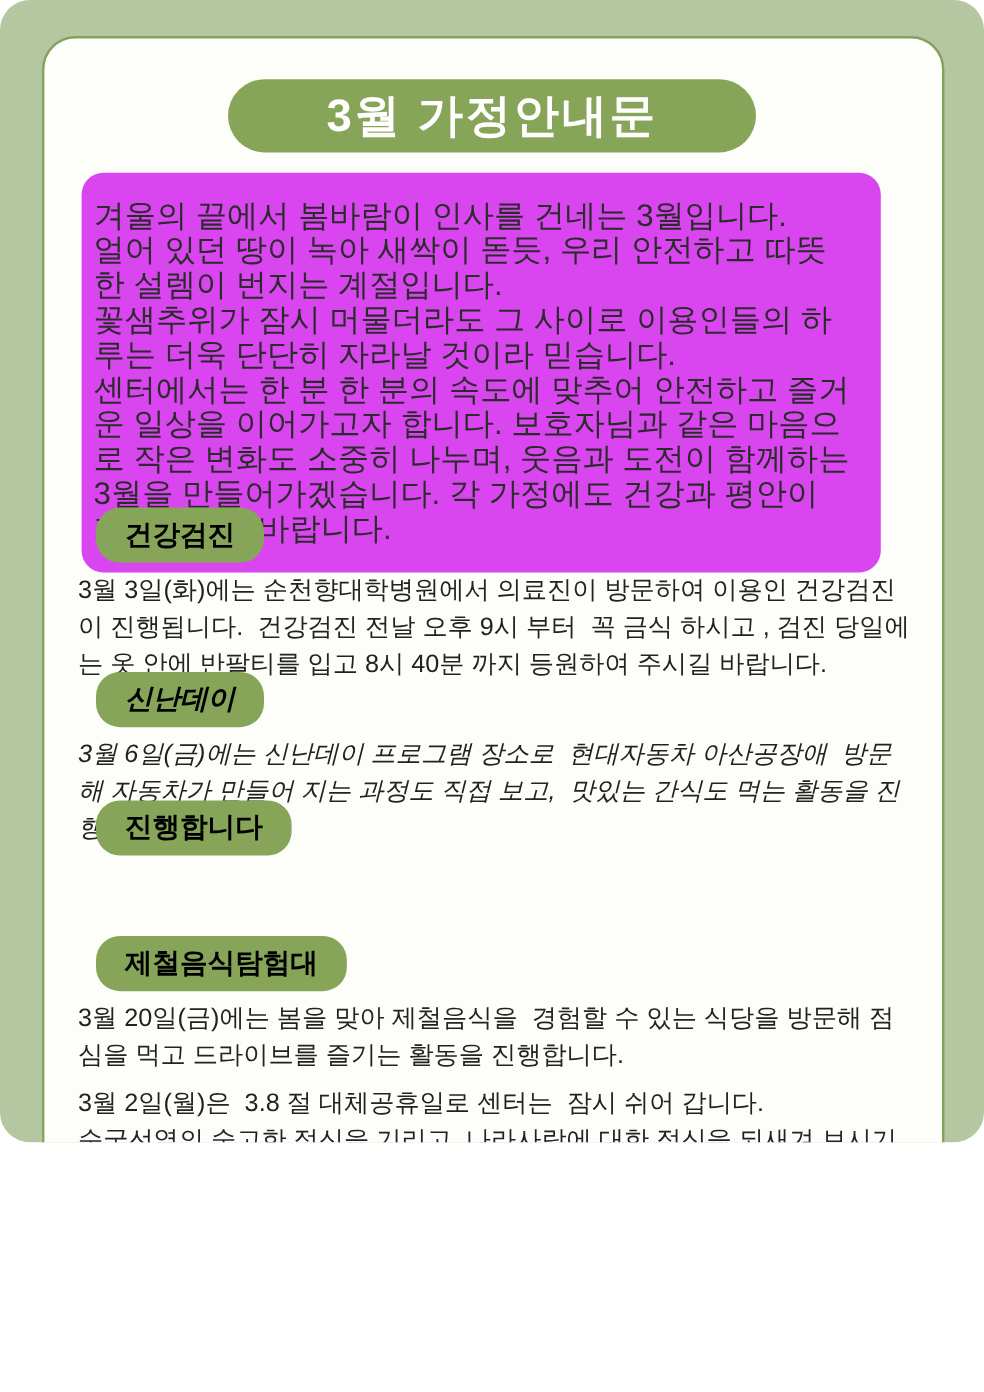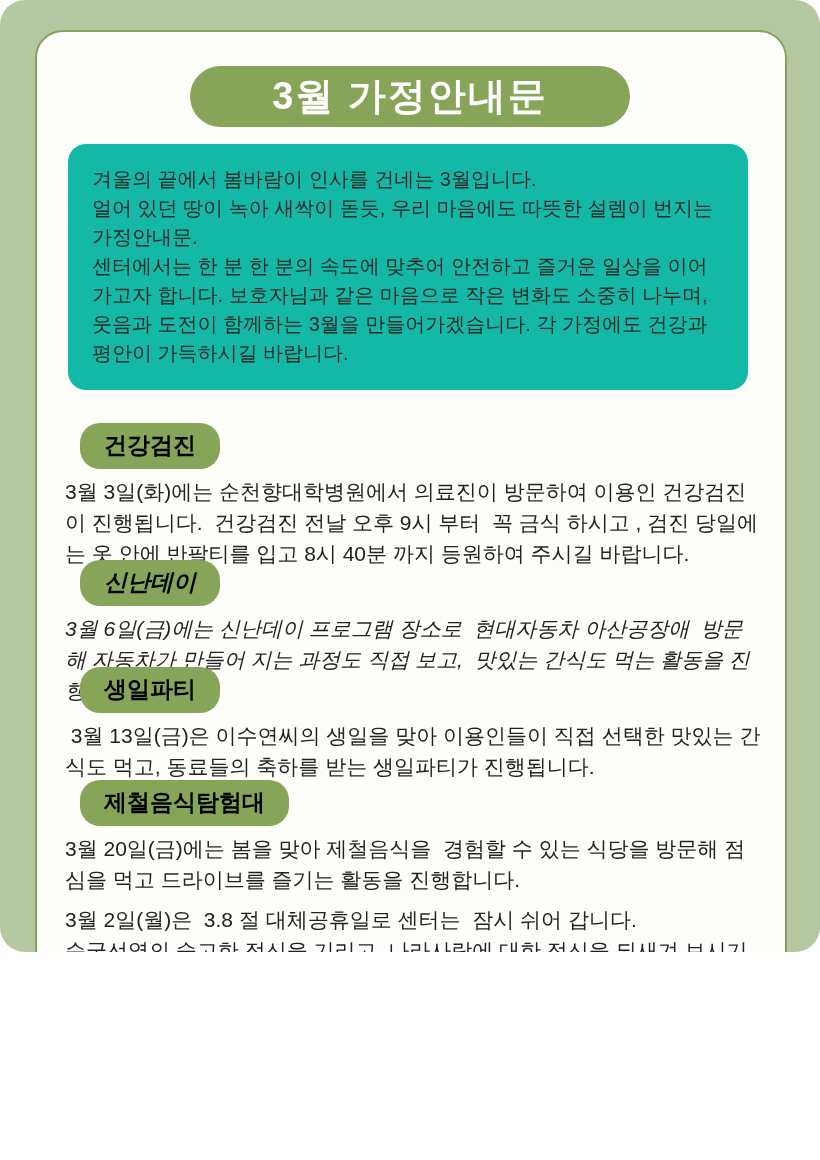--- a/index.html
+++ b/index.html
@@ -51,25 +51,25 @@
     display: flex;
     align-items: center;
     justify-content: center;
   }
 
   .intro-box {
     position: absolute;
     left: 31px; top: 112px;
     width: 632px;
     min-height: 200px;
-    background: #14b8a6;
+    background: #d946ef;
     border-radius: 18px;
-    padding: 21px 24px 22px 24px;
+    padding: 21px 24px 22px 10px;
     color: #2b2b2b;
-    font-size: 20px;
+    font-size: 26px;
     line-height: 29px;
   }
   .intro-box p { margin: 0; white-space: pre-wrap; }
 
   .section { position: absolute; left: 28px; right: 24px; }
   .s1 { top: 391px; }
   .s2 { top: 528px; font-style: italic; }
   .s3 { top: 635px; }
   .s4 { top: 748px; }
   .s5 { top: 865px; }
@@ -115,37 +115,37 @@
 <div class="page">
 
   <div class="gingham"></div>
 
   <div class="card">
 
     <div class="banner">3월 가정안내문</div>
 
     <div class="intro-box">
       <p>겨울의 끝에서 봄바람이 인사를 건네는 3월입니다.</p>
-      <p>얼어 있던 땅이 녹아 새싹이 돋듯, 우리 마음에도 따뜻한 설렘이 번지는 가정안내문.</p>
+      <p>얼어 있던 땅이 녹아 새싹이 돋듯, 우리 안전하고 따뜻한 설렘이 번지는 계절입니다.</p>
+      <p>꽃샘추위가 잠시 머물더라도 그 사이로 이용인들의 하루는 더욱 단단히 자라날 것이라 믿습니다.</p>
       <p>센터에서는 한 분 한 분의 속도에 맞추어 안전하고 즐거운 일상을 이어가고자 합니다. 보호자님과 같은 마음으로 작은 변화도 소중히 나누며, 웃음과 도전이 함께하는 3월을 만들어가겠습니다. 각 가정에도 건강과 평안이 가득하시길 바랍니다.</p>
     </div>
 
     <div class="section s1">
       <span class="pill">건강검진</span>
       <p class="section-body">3월 3일(화)에는 순천향대학병원에서 의료진이 방문하여 이용인 건강검진이 진행됩니다.  건강검진 전날 오후 9시 부터  꼭 금식 하시고 , 검진 당일에는 옷 안에 반팔티를 입고 8시 40분 까지 등원하여 주시길 바랍니다.</p>
     </div>
 
     <div class="section s2">
       <span class="pill">신난데이</span>
       <p class="section-body">3월 6일(금)에는 신난데이 프로그램 장소로  현대자동차 아산공장애  방문해 자동차가 만들어 지는 과정도 직접 보고,  맛있는 간식도 먹는 활동을 진행합니다.</p>
     </div>
 
     <div class="section s3">
-      <span class="pill">생일파티</span>
-      <p class="section-body"> 3월 13일(금)은 이수연씨의 생일을 맞아 이용인들이 직접 선택한 맛있는 간식도 먹고, 동료들의 축하를 받는 생일파티가 진행됩니다.</p>
+      <span class="pill">진행합니다</span>
     </div>
 
     <div class="section s4">
       <span class="pill">제철음식탐험대</span>
       <p class="section-body">3월 20일(금)에는 봄을 맞아 제철음식을  경험할 수 있는 식당을 방문해 점심을 먹고 드라이브를 즐기는 활동을 진행합니다.</p>
     </div>
 
     <div class="section s5">
       <p class="section-body">3월 2일(월)은  3.8 절 대체공휴일로 센터는  잠시 쉬어 갑니다.
 순국선열의 숭고한 정신을 기리고, 나라사랑에 대한 정신을 되새겨 보시기 바랍니다.</p>

